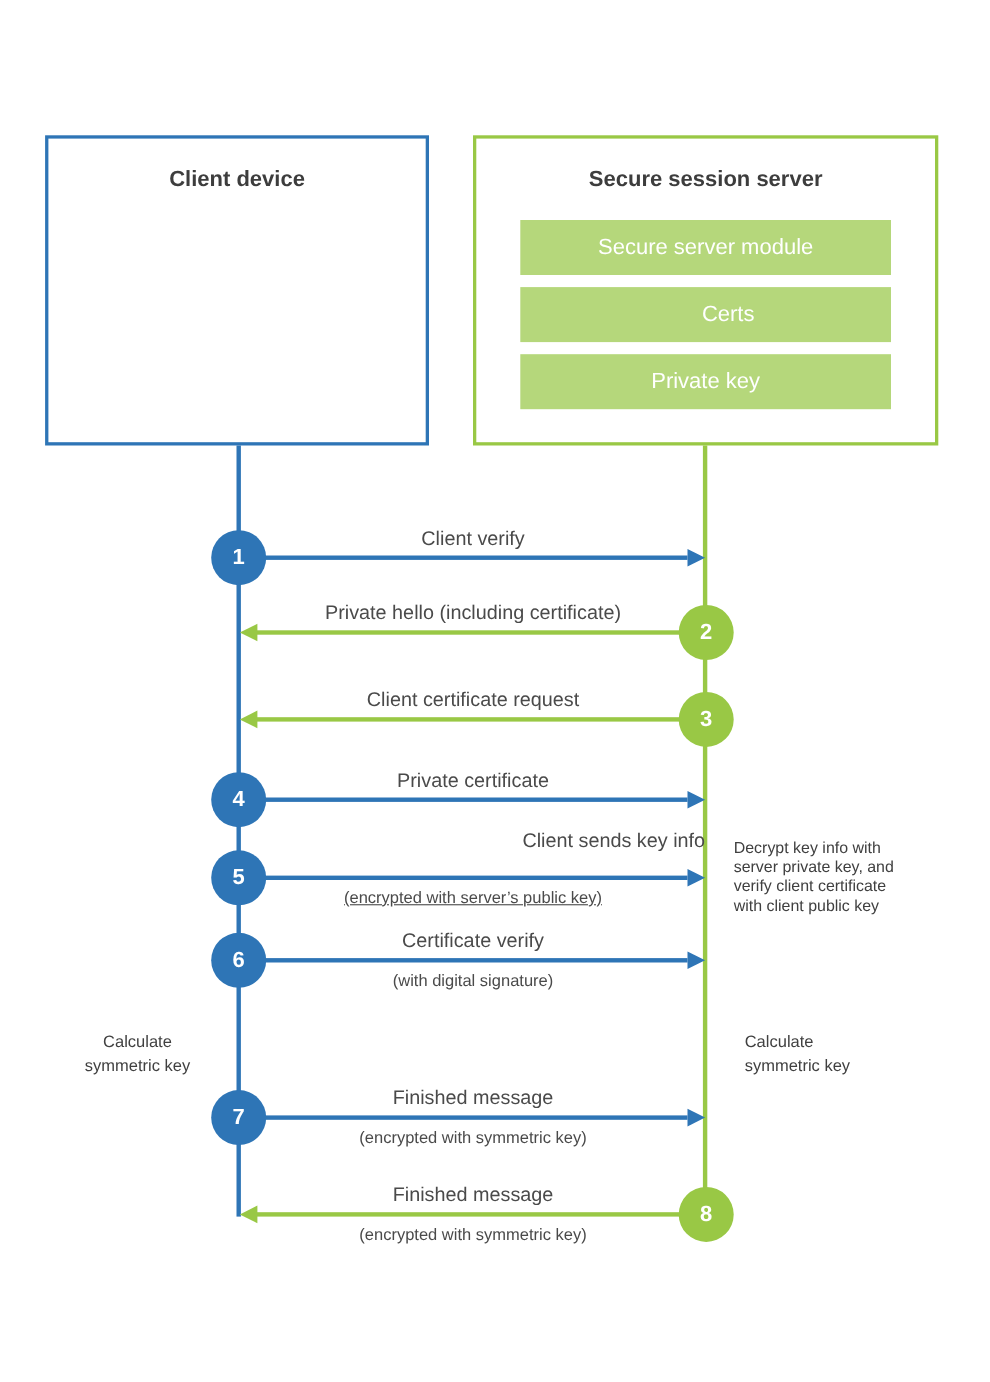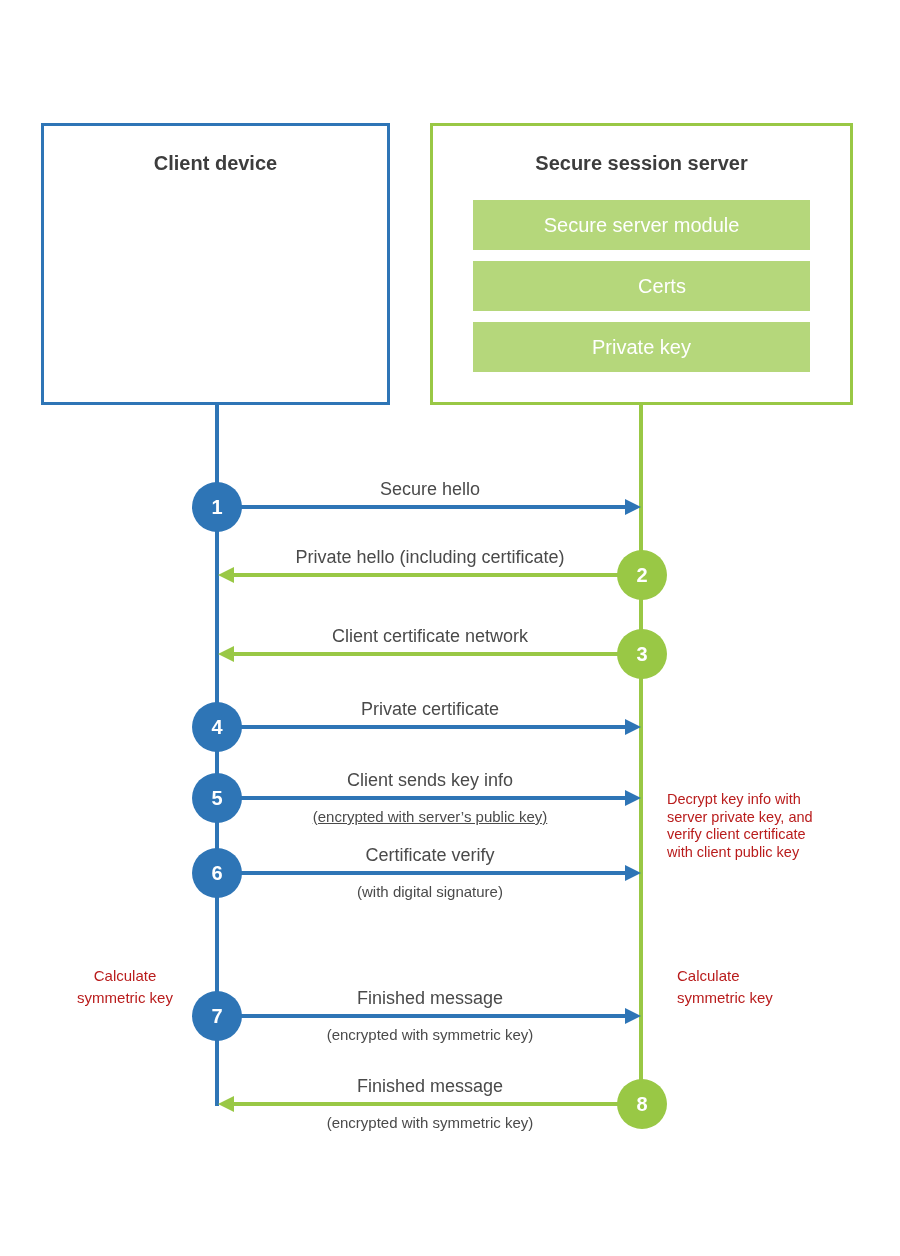--- a/index.html
+++ b/index.html
@@ -105,23 +105,22 @@
     width: 50px; height: 50px;
     border-radius: 50%;
     color: #ffffff;
     font-size: 20px;
     font-weight: bold;
     display: flex; align-items: center; justify-content: center;
   }
 
   .note {
     position: absolute;
-    color: #b91c1c;
+    color: #404040;
     white-space: pre-line;
-    margin-top: 28px;
   }
   .note.server-note {
     left: 667px; top: 763px;
     width: 190px;
     font-size: 14.5px;
     line-height: 17.5px;
     text-align: left;
   }
   .note.calc-left {
     left: 58px; top: 937px;
@@ -159,45 +158,45 @@
 
   <div class="lifeline blue"></div>
   <div class="lifeline green"></div>
 
   <div id="rows">
       <div class="msg-line" style="background: rgb(46, 117, 182); top: 505px; left: 217px; width: 408px;"></div>
       <div class="msg-head" style="top: 499px; left: 625px; border-left: 16px solid rgb(46, 117, 182);"></div>
       <div class="step-circle" style="background: rgb(46, 117, 182); left: 192px; top: 482px;">
         <span>1</span>
       </div>
-      <div class="msg-label" style="top: 478px;">Secure hello</div>
+      <div class="msg-label" style="top: 478px;">Client verify</div>
       <div class="msg-line" style="background: rgb(153, 200, 69); top: 573px; left: 233px; width: 410px;"></div>
       <div class="msg-head" style="top: 567px; left: 218px; border-right: 16px solid rgb(153, 200, 69);"></div>
       <div class="step-circle" style="background: rgb(153, 200, 69); left: 617px; top: 550px;">
         <span>2</span>
       </div>
       <div class="msg-label" style="top: 546px;">Private hello (including certificate)</div>
       <div class="msg-line" style="background: rgb(153, 200, 69); top: 652px; left: 233px; width: 410px;"></div>
       <div class="msg-head" style="top: 646px; left: 218px; border-right: 16px solid rgb(153, 200, 69);"></div>
       <div class="step-circle" style="background: rgb(153, 200, 69); left: 617px; top: 629px;">
         <span>3</span>
       </div>
-      <div class="msg-label" style="top: 625px;">Client certificate network</div>
+      <div class="msg-label" style="top: 625px;">Client certificate request</div>
       <div class="msg-line" style="background: rgb(46, 117, 182); top: 725px; left: 217px; width: 408px;"></div>
       <div class="msg-head" style="top: 719px; left: 625px; border-left: 16px solid rgb(46, 117, 182);"></div>
       <div class="step-circle" style="background: rgb(46, 117, 182); left: 192px; top: 702px;">
         <span>4</span>
       </div>
       <div class="msg-label" style="top: 698px;">Private certificate</div>
       <div class="msg-line" style="background: rgb(46, 117, 182); top: 796px; left: 217px; width: 408px;"></div>
       <div class="msg-head" style="top: 790px; left: 625px; border-left: 16px solid rgb(46, 117, 182);"></div>
       <div class="step-circle" style="background: rgb(46, 117, 182); left: 192px; top: 773px;">
         <span>5</span>
       </div>
-      <div class="msg-label" style="top: 769px;">Client sends key info</div>
+      <div class="msg-label" style="top: 753px; text-align: right;">Client sends key info</div>
       <div class="msg-sublabel" style="top: 808px; text-decoration: underline;">(encrypted with server’s public key)</div>
       <div class="msg-line" style="background: rgb(46, 117, 182); top: 871px; left: 217px; width: 408px;"></div>
       <div class="msg-head" style="top: 865px; left: 625px; border-left: 16px solid rgb(46, 117, 182);"></div>
       <div class="step-circle" style="background: rgb(46, 117, 182); left: 192px; top: 848px;">
         <span>6</span>
       </div>
       <div class="msg-label" style="top: 844px;">Certificate verify</div>
       <div class="msg-sublabel" style="top: 883px;">(with digital signature)</div>
       <div class="msg-line" style="background: rgb(46, 117, 182); top: 1014px; left: 217px; width: 408px;"></div>
       <div class="msg-head" style="top: 1008px; left: 625px; border-left: 16px solid rgb(46, 117, 182);"></div>

